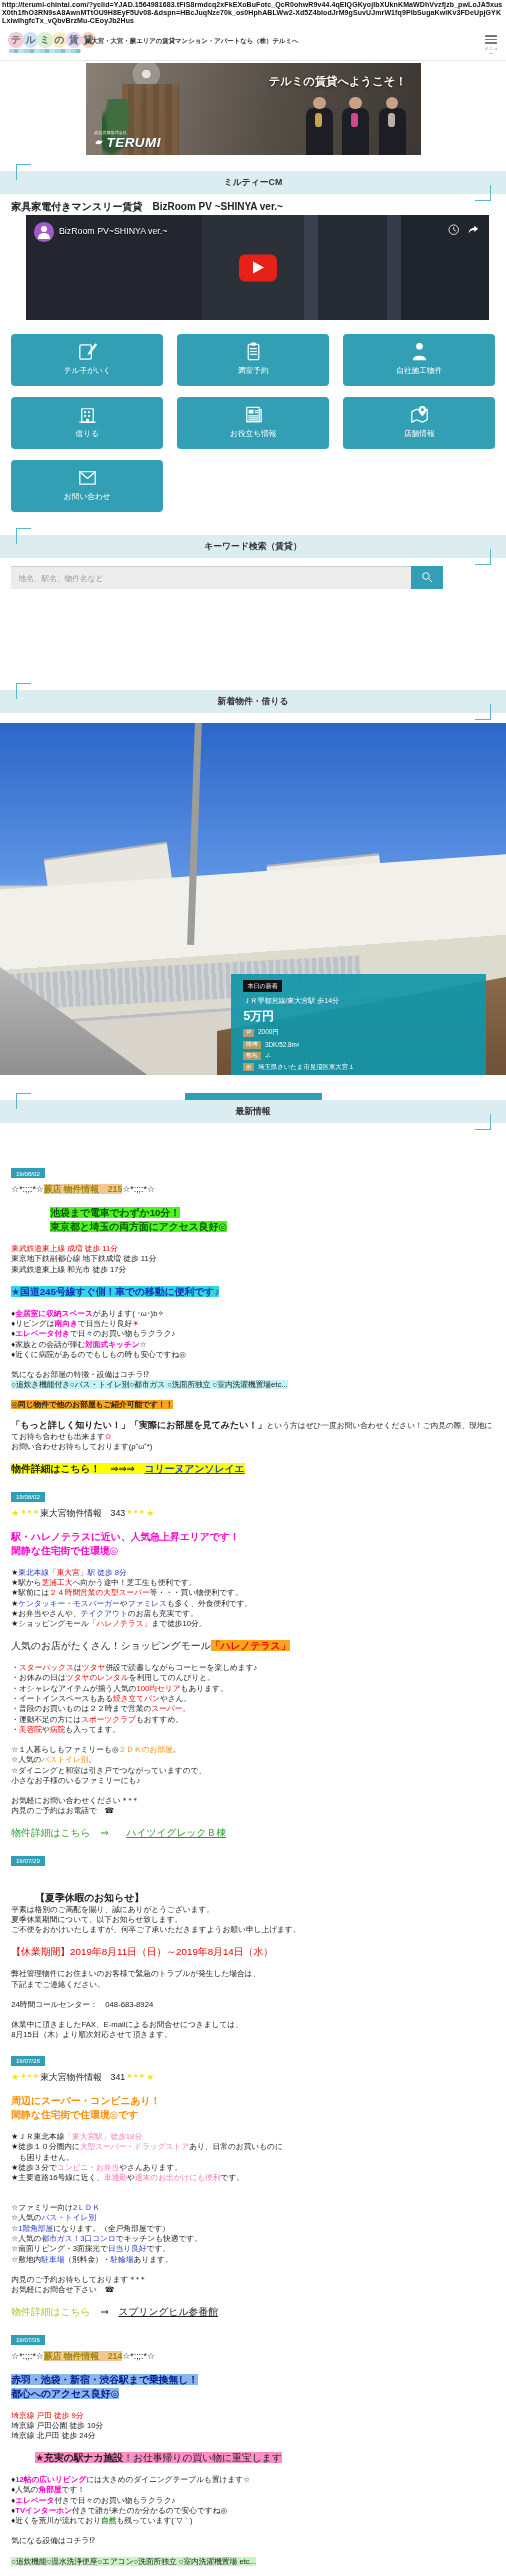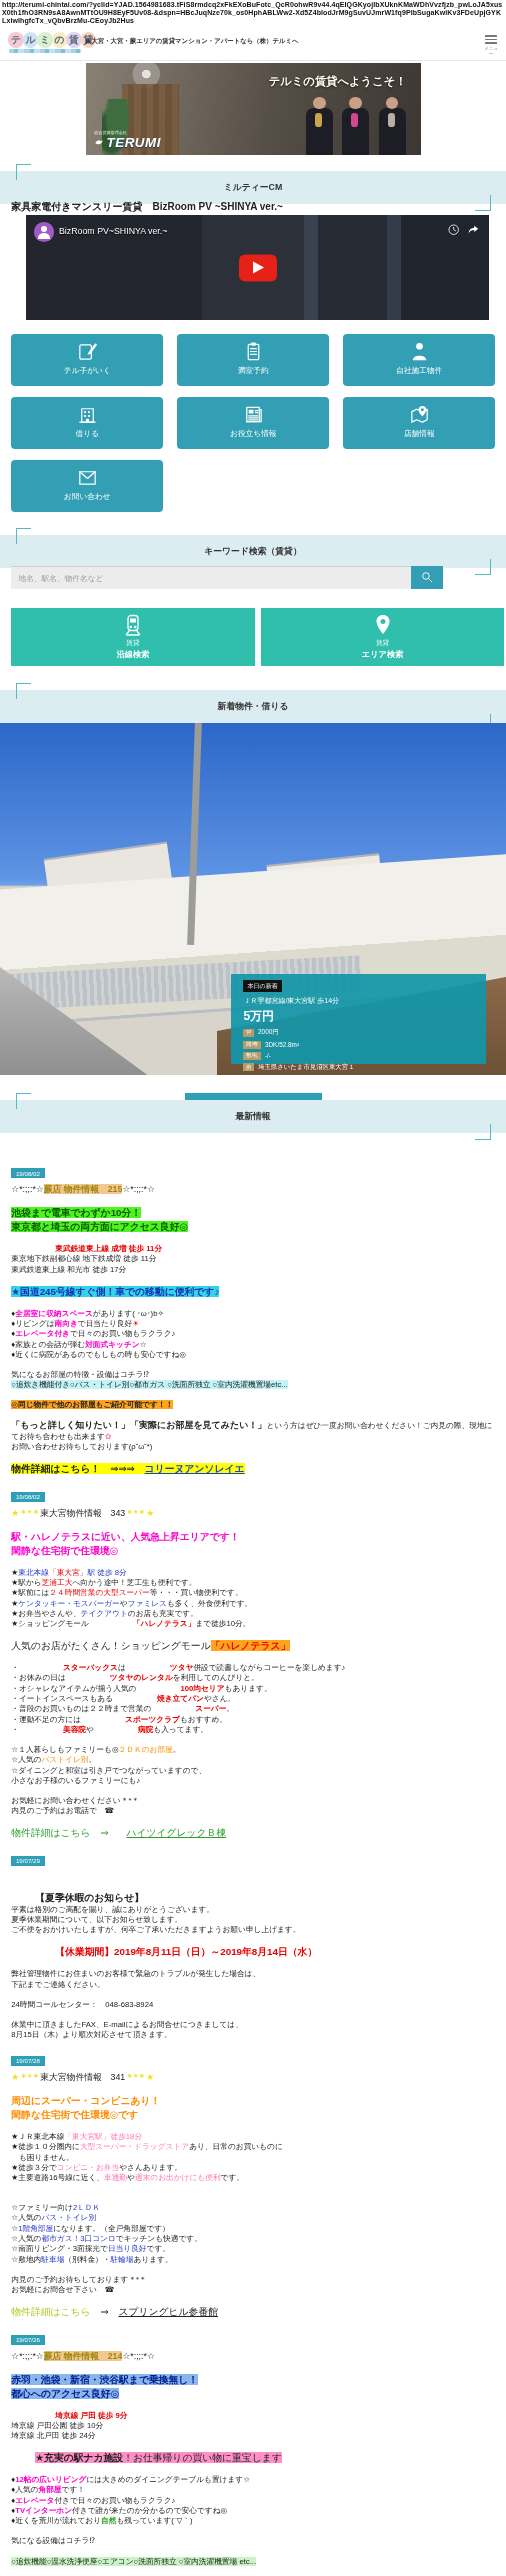--- a/index.html
+++ b/index.html
@@ -30,21 +30,21 @@
   .hero-welcome{position:absolute;right:14.4px;top:11.3px;font-size:11.3px;font-weight:bold;color:#fff;text-shadow:0 1px 2.1px rgba(40,25,10,.95),0 0 1px rgba(40,25,10,.9);}
   .hero-person{position:absolute;bottom:0;width:27px;height:47px;background:#1d1d26;border-radius:7.2px 7.2px 0 0;}
   .hero-person::before{content:"";position:absolute;top:-11.3px;left:7.2px;width:12.4px;height:12.4px;border-radius:50%;background:#caa186;}
   .hero-person .scarf{position:absolute;top:5.2px;left:9.3px;width:7.2px;height:13.4px;border-radius:3.1px;}
   .hp1{right:88px}.hp2{right:52px}.hp3{right:15.5px}
   .hero-logo{position:absolute;left:8.2px;bottom:5.2px;color:#fff;}
   .hero-logo-sub{font-size:4.1px;opacity:.9;}
   .hero-logo-main{font-size:13.4px;font-weight:bold;font-style:italic;letter-spacing:0.5px;text-shadow:0 1px 1px #1b3f66;display:flex;align-items:center;gap:2.1px;}
 
   
-  .band{left:0;width:506px;height:33px;background:#dcedf1;display:flex;align-items:center;justify-content:center;}
+  .band{left:0;width:506px;height:23px;background:#dcedf1;display:flex;align-items:center;justify-content:center;}
   .band-title{font-size:8.8px;font-weight:bold;color:#333;}
   .corner-tl{position:absolute;left:15.5px;top:-6.7px;width:14.4px;height:14.4px;border-left:1px solid #58b8c7;border-top:1px solid #58b8c7;}
   .corner-br{position:absolute;right:15.5px;bottom:-6.7px;width:14.4px;height:14.4px;border-right:1px solid #58b8c7;border-bottom:1px solid #58b8c7;}
 
   .video-caption{top:200px;left:11.3px;font-size:10px;font-weight:bold;color:#222;}
   .video{top:215px;left:26px;width:463px;height:105px;background:
     linear-gradient(90deg,#23262e 0 38%,#2c3039 38% 60%,#3a4150 60% 63%,#262a33 63% 78%,#343b49 78% 81%,#20242c 81% 100%);overflow:hidden;cursor:pointer;}
   .yt-avatar{position:absolute;left:8.2px;top:7.2px;width:19.6px;height:19.6px;border-radius:50%;background:#a05ac8;display:flex;align-items:center;justify-content:center;}
   .yt-avatar::before{content:"";width:6.2px;height:6.2px;border-radius:50%;background:#fff;position:absolute;top:3.6px;}
   .yt-avatar::after{content:"";width:11.3px;height:6.2px;border-radius:5.2px 5.2px 0 0;background:#fff;position:absolute;bottom:2.6px;}
@@ -73,44 +73,44 @@
 
   
   .photo{top:723px;left:0;width:506px;height:352px;background:linear-gradient(180deg,#2c67c8 0%,#5e94e4 44%,#6d9fe8 46%,#d8d4cc 46.5%);overflow:hidden;cursor:pointer;}
   .ph-building{position:absolute;left:-20.6px;top:149px;width:548px;height:134px;background:linear-gradient(180deg,#f2f0ea 0 60%,#dddace 60% 100%);transform:rotate(-4deg);box-shadow:0 3.1px 0 #b9bdc4;}
   .ph-roof{position:absolute;left:46px;top:129px;width:124px;height:36px;background:#e8e6df;transform:rotate(-8deg);box-shadow:0 -2.1px 0 #aeb3ba;}
   .ph-roof2{position:absolute;left:268px;top:138px;width:113px;height:31px;background:#eceae3;transform:rotate(-6deg);box-shadow:0 -2.1px 0 #aeb3ba;}
   .ph-fence{position:absolute;left:0;top:242px;width:361px;height:36px;background:repeating-linear-gradient(90deg,#cdd2d6 0 3.1px,#b9bfc5 3.1px 7.2px);transform:rotate(-3deg);opacity:.9;}
   .ph-ground{position:absolute;right:0;bottom:0;width:289px;height:98px;background:linear-gradient(180deg,#8a6a4a,#6e5136);clip-path:polygon(0 55%,100% 0,100% 100%,0 100%);}
   .ph-road{position:absolute;left:0;bottom:0;width:268px;height:108px;background:linear-gradient(180deg,#b9b9b9,#8f8f8f);clip-path:polygon(0 0,55% 100%,100% 100%,0 100%, 0 0);}
   .ph-pole{position:absolute;left:191px;top:0;width:7.2px;height:222px;background:#9c9c98;transform:rotate(2deg);}
-  .prop-card{position:absolute;left:231px;top:251px;width:255px;height:90px;background:rgba(19,150,168,.93);color:#fff;box-sizing:border-box;padding:6.2px 12.4px;}
+  .prop-card{position:absolute;left:231px;top:251px;width:255px;height:101px;background:rgba(19,150,168,.93);color:#fff;box-sizing:border-box;padding:6.2px 12.4px;}
   .prop-badge{display:inline-block;background:#111;color:#fff;font-size:6px;padding:1.5px 4.1px;}
   .prop-station{font-size:7px;margin-top:4.1px;}
   .prop-price{font-size:12px;font-weight:bold;margin-top:2.1px;}
   .prop-row{display:flex;align-items:center;margin-top:3.1px;font-size:6.4px;}
   .prop-tag{background:#b59a6a;color:#fff;font-size:5.4px;padding:0.5px 2.6px;margin-right:4.1px;white-space:nowrap;}
 
   
   .more-btn{width:137px;height:23px;background:#2e9fb5;color:#fff;font-size:8.2px;display:flex;align-items:center;justify-content:center;cursor:pointer;position:absolute;left:185px;}
   .more-btn .chev{position:absolute;right:8.2px;font-size:9.3px;}
 
   
   .news-list{top:1168px;left:11.3px;width:484px;height:1578px;overflow:hidden;}
   .news-item{margin-bottom:15.5px;}
   .news-date{display:inline-block;background:#2e9fb5;color:#fff;font-size:6.2px;padding:1.5px 4.6px;margin-bottom:5.2px;}
   .nl{font-size:7.7px;line-height:10.3px;min-height:10.3px;color:#222;}
   .nl.big{font-size:9.8px;line-height:14px;}
   .nl.title{font-size:8.8px;line-height:13.4px;}
   .sp{height:9.8px;}
   .titlehl{background:#f6c690;color:#9a8a10;font-weight:bold;}
   .star{color:#f2df1d;font-weight:bold;}
-  .grnhl{background:#4ef321;color:#0a5d00;font-weight:bold;}
+  .grnhl{background:#4ef321;color:#0a5d00;font-weight:bold;margin-left:39px;}
   .red{color:#e80000;}
-  .redb{color:#e80000;font-weight:bold;margin-left:44px;}
+  .redb{color:#e80000;font-weight:normal;}
   .cynhl{background:#35d3e8;color:#1232b5;font-weight:bold;}
   .mag{color:#ff00cc;font-weight:bold;}
   .blue{color:#2438c8;}
   .pinkc{color:#ff77b5;}
   .orange{color:#ff8c00;}
   .orgb{color:#ff8c00;font-weight:bold;}
   .grn{color:#2ba12b;}
   .grn2{color:#2ba12b;font-weight:bold;}
   .ygrn{color:#a8cc1f;}
   .bb{font-weight:bold;color:#222;margin-left:24px;}
@@ -267,41 +267,20 @@
     <div class="band-title">キーワード検索（賃貸）</div>
   </div>
   <div class="abs search-row">
     <input class="search-input" placeholder="地名、駅名、物件名など" style="">
     <button class="search-btn">
       <svg viewBox="0 0 48 48">
           <circle cx="20" cy="20" r="11"></circle>
           <path d="M29 29 L40 40"></path>
         </svg>
     </button>
-  </div>
-  <div class="abs big-search">
-    <div class="bigbtn">
-      <svg viewBox="0 0 48 48">
-          <rect x="14" y="5" width="20" height="30" rx="6"></rect>
-          <rect x="18" y="11" width="12" height="8" fill="#fff" stroke="none"></rect>
-          <circle cx="19.5" cy="28" r="2.5" fill="#fff" stroke="none"></circle>
-          <circle cx="28.5" cy="28" r="2.5" fill="#fff" stroke="none"></circle>
-          <path d="M16 36 l-5 7 M32 36 l5 7 M12 44 h24"></path>
-        </svg>
-      <div class="l1">賃貸</div>
-      <div class="l2">沿線検索</div>
-    </div>
-    <div class="bigbtn">
-      <svg viewBox="0 0 48 48">
-          <path d="M24 4 c-8 0-13 5-13 13 0 10 13 25 13 25 s13-15 13-25 c0-8-5-13-13-13z" fill="#fff" stroke="none"></path>
-          <circle cx="24" cy="17" r="5" fill="#30bfad" stroke="none"></circle>
-        </svg>
-      <div class="l1">賃貸</div>
-      <div class="l2">エリア検索</div>
-    </div>
   </div>
 
   <div class="abs band" style="top:690px;">
     <div class="corner-tl"></div>
     <div class="corner-br"></div>
     <div class="band-title">新着物件・借りる</div>
   </div>
 
   <div class="abs photo">
     <div class="ph-roof"></div>

